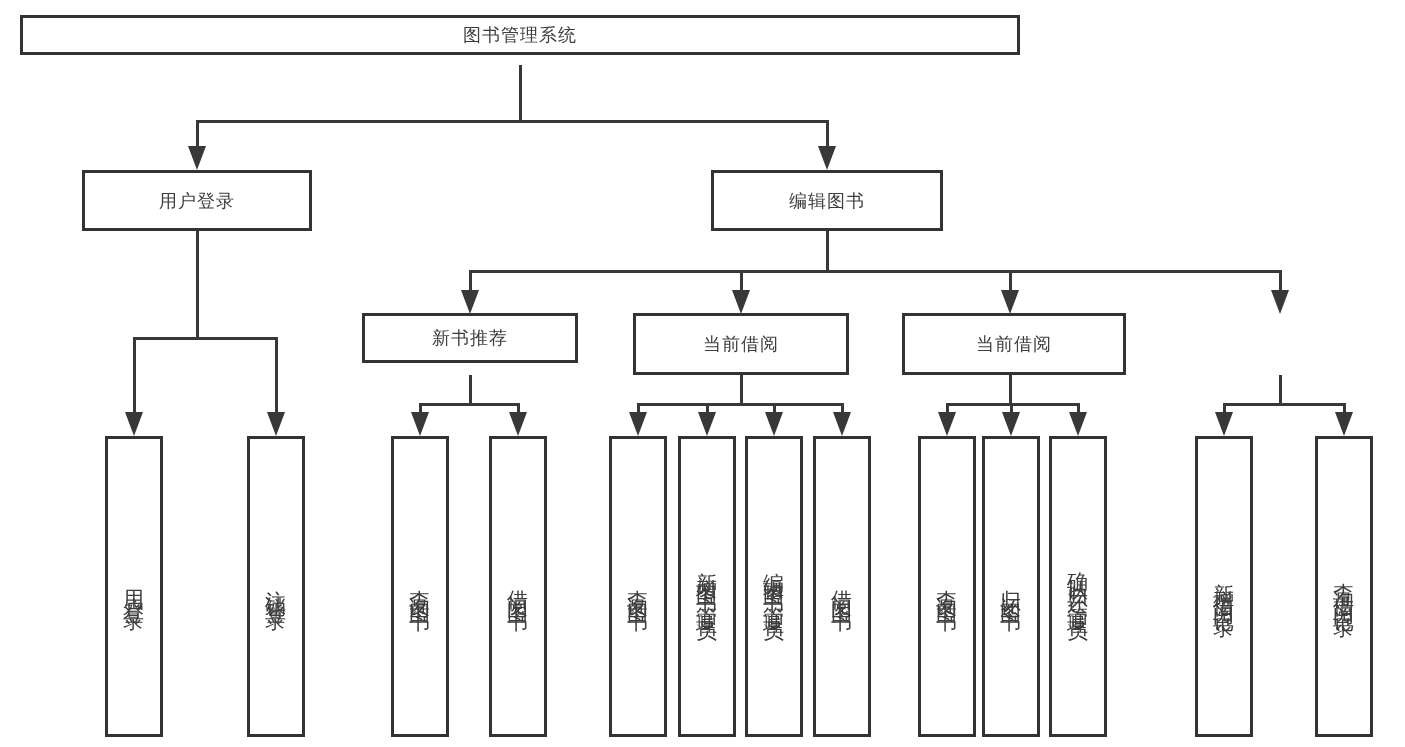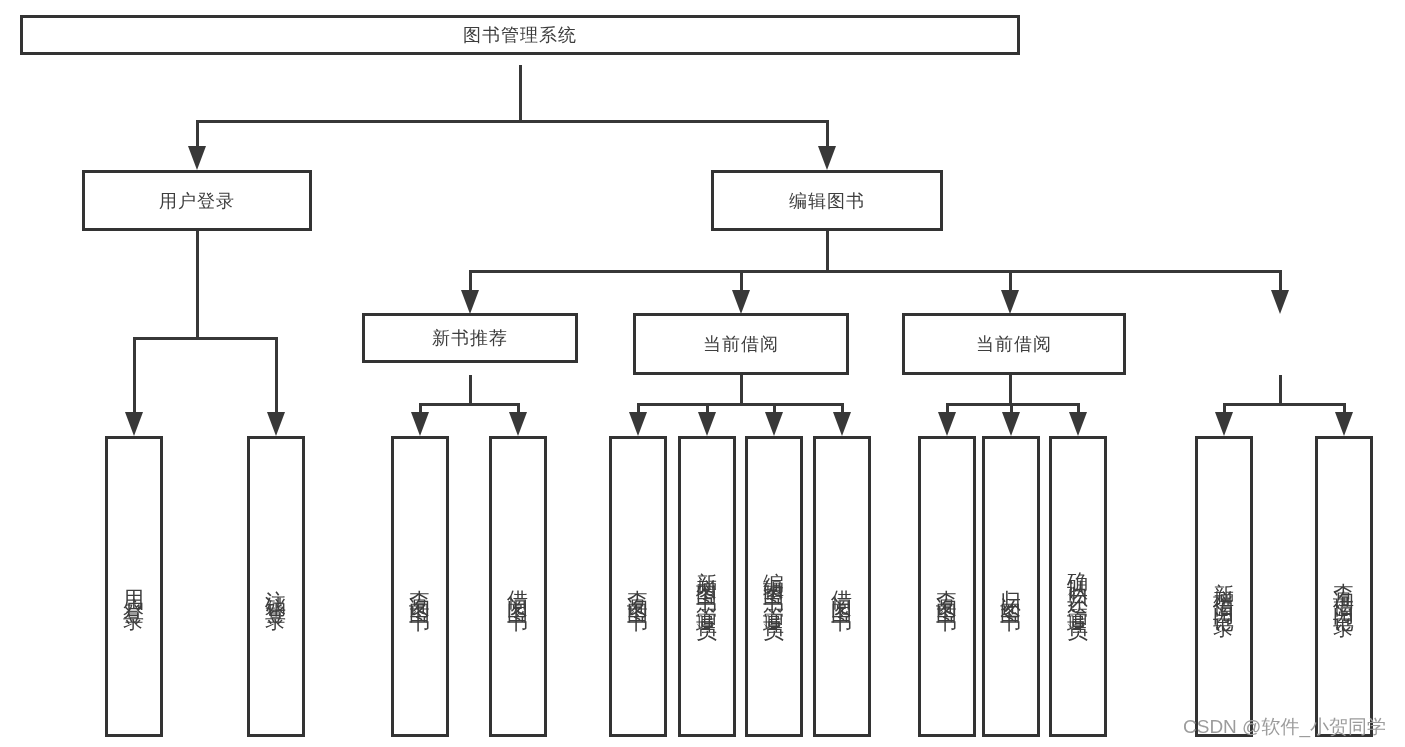--- a/index.html
+++ b/index.html
@@ -159,15 +159,14 @@
   <div class="box leaf" style="left:1049px">
     <span class="vlbl">确认归还（管理员）</span>
   </div>
   <div class="box leaf" style="left:1195px">
     <span class="vlbl">新增借阅记录</span>
   </div>
   <div class="box leaf" style="left:1315px">
     <span class="vlbl">查询借阅记录</span>
   </div>
 
-  <div class="watermark">CSDN @软件_小贺同学</div>
 
 </div>
 
 </body></html>

